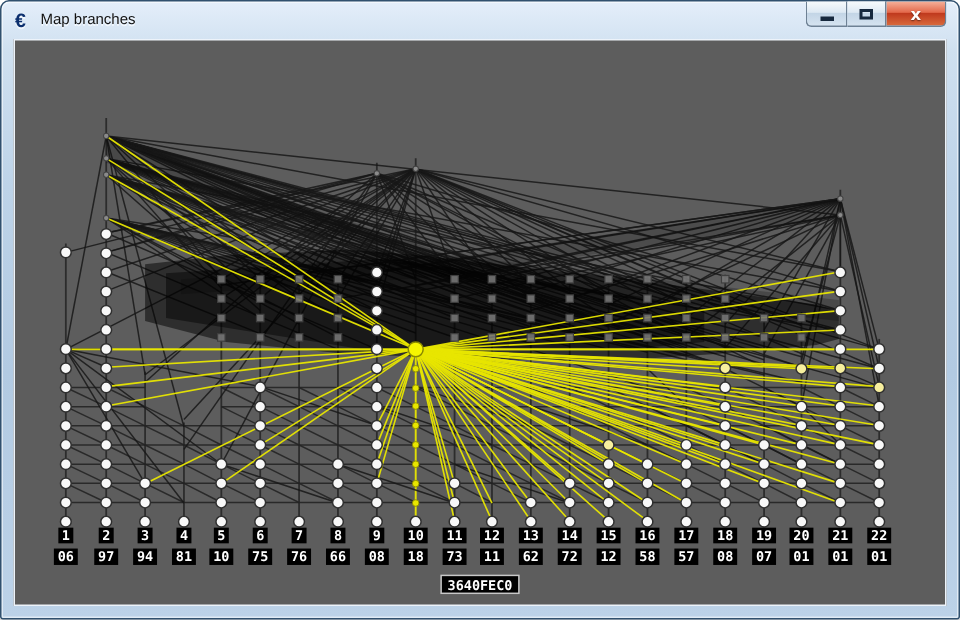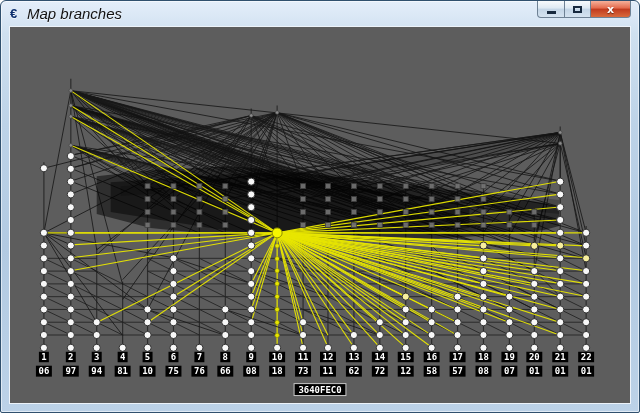--- a/index.html
+++ b/index.html
@@ -4,21 +4,21 @@
 <style>
   html,body{margin:0;padding:0;background:#fff;}
   body{width:640px;height:413px;font-family:"Liberation Sans",sans-serif;position:relative;overflow:hidden;}
   .window{position:absolute;left:0;top:0;width:640px;height:413px;box-sizing:border-box;
     border:1px solid #30506e;border-radius:6px 6px 2px 2px;
     background:linear-gradient(180deg,#e4eefa 0%,#cfe0f0 8%,#bdd3e8 30%,#b2cae2 60%,#bcd2e8 100%);
     box-shadow:inset 0 0 0 1px rgba(255,255,255,.55);}
   .titlebar{position:absolute;left:0;top:0;right:0;height:25px;display:flex;align-items:center;padding-left:9px;}
   .app-icon{font-size:13px;font-weight:bold;color:#0c2f6e;width:17px;line-height:1;
     text-shadow:0 1px 0 rgba(255,255,255,.6);}
-  .title{font-size:15px;color:#111;text-shadow:0 1px 0 rgba(255,255,255,.7);font-style:italic;}
+  .title{font-size:10px;color:#111;text-shadow:0 1px 0 rgba(255,255,255,.7);}
   .controls{position:absolute;right:8px;top:0;display:flex;}
   .btn{height:17px;box-sizing:border-box;border:1px solid #6e8194;border-top:none;
     display:flex;align-items:center;justify-content:center;
     background:linear-gradient(180deg,#f7fafc 0%,#dde9f3 45%,#c3d5e6 50%,#d5e3f0 100%);}
   .btn.min{width:28px;border-radius:0 0 0 4px;}
   .btn.max{width:26px;border-left:none;}
   .btn.close{width:40px;border-left:none;border-radius:0 0 4px 0;
     background:linear-gradient(180deg,#f5b09a 0%,#e3694b 45%,#c03a1e 50%,#d96a3c 100%);}
   .glyph-min{display:block;width:9px;height:3px;background:#17293e;margin-top:6px;}
   .glyph-max{display:block;width:9px;height:7px;border:2px solid #17293e;box-sizing:border-box;background:transparent;}

